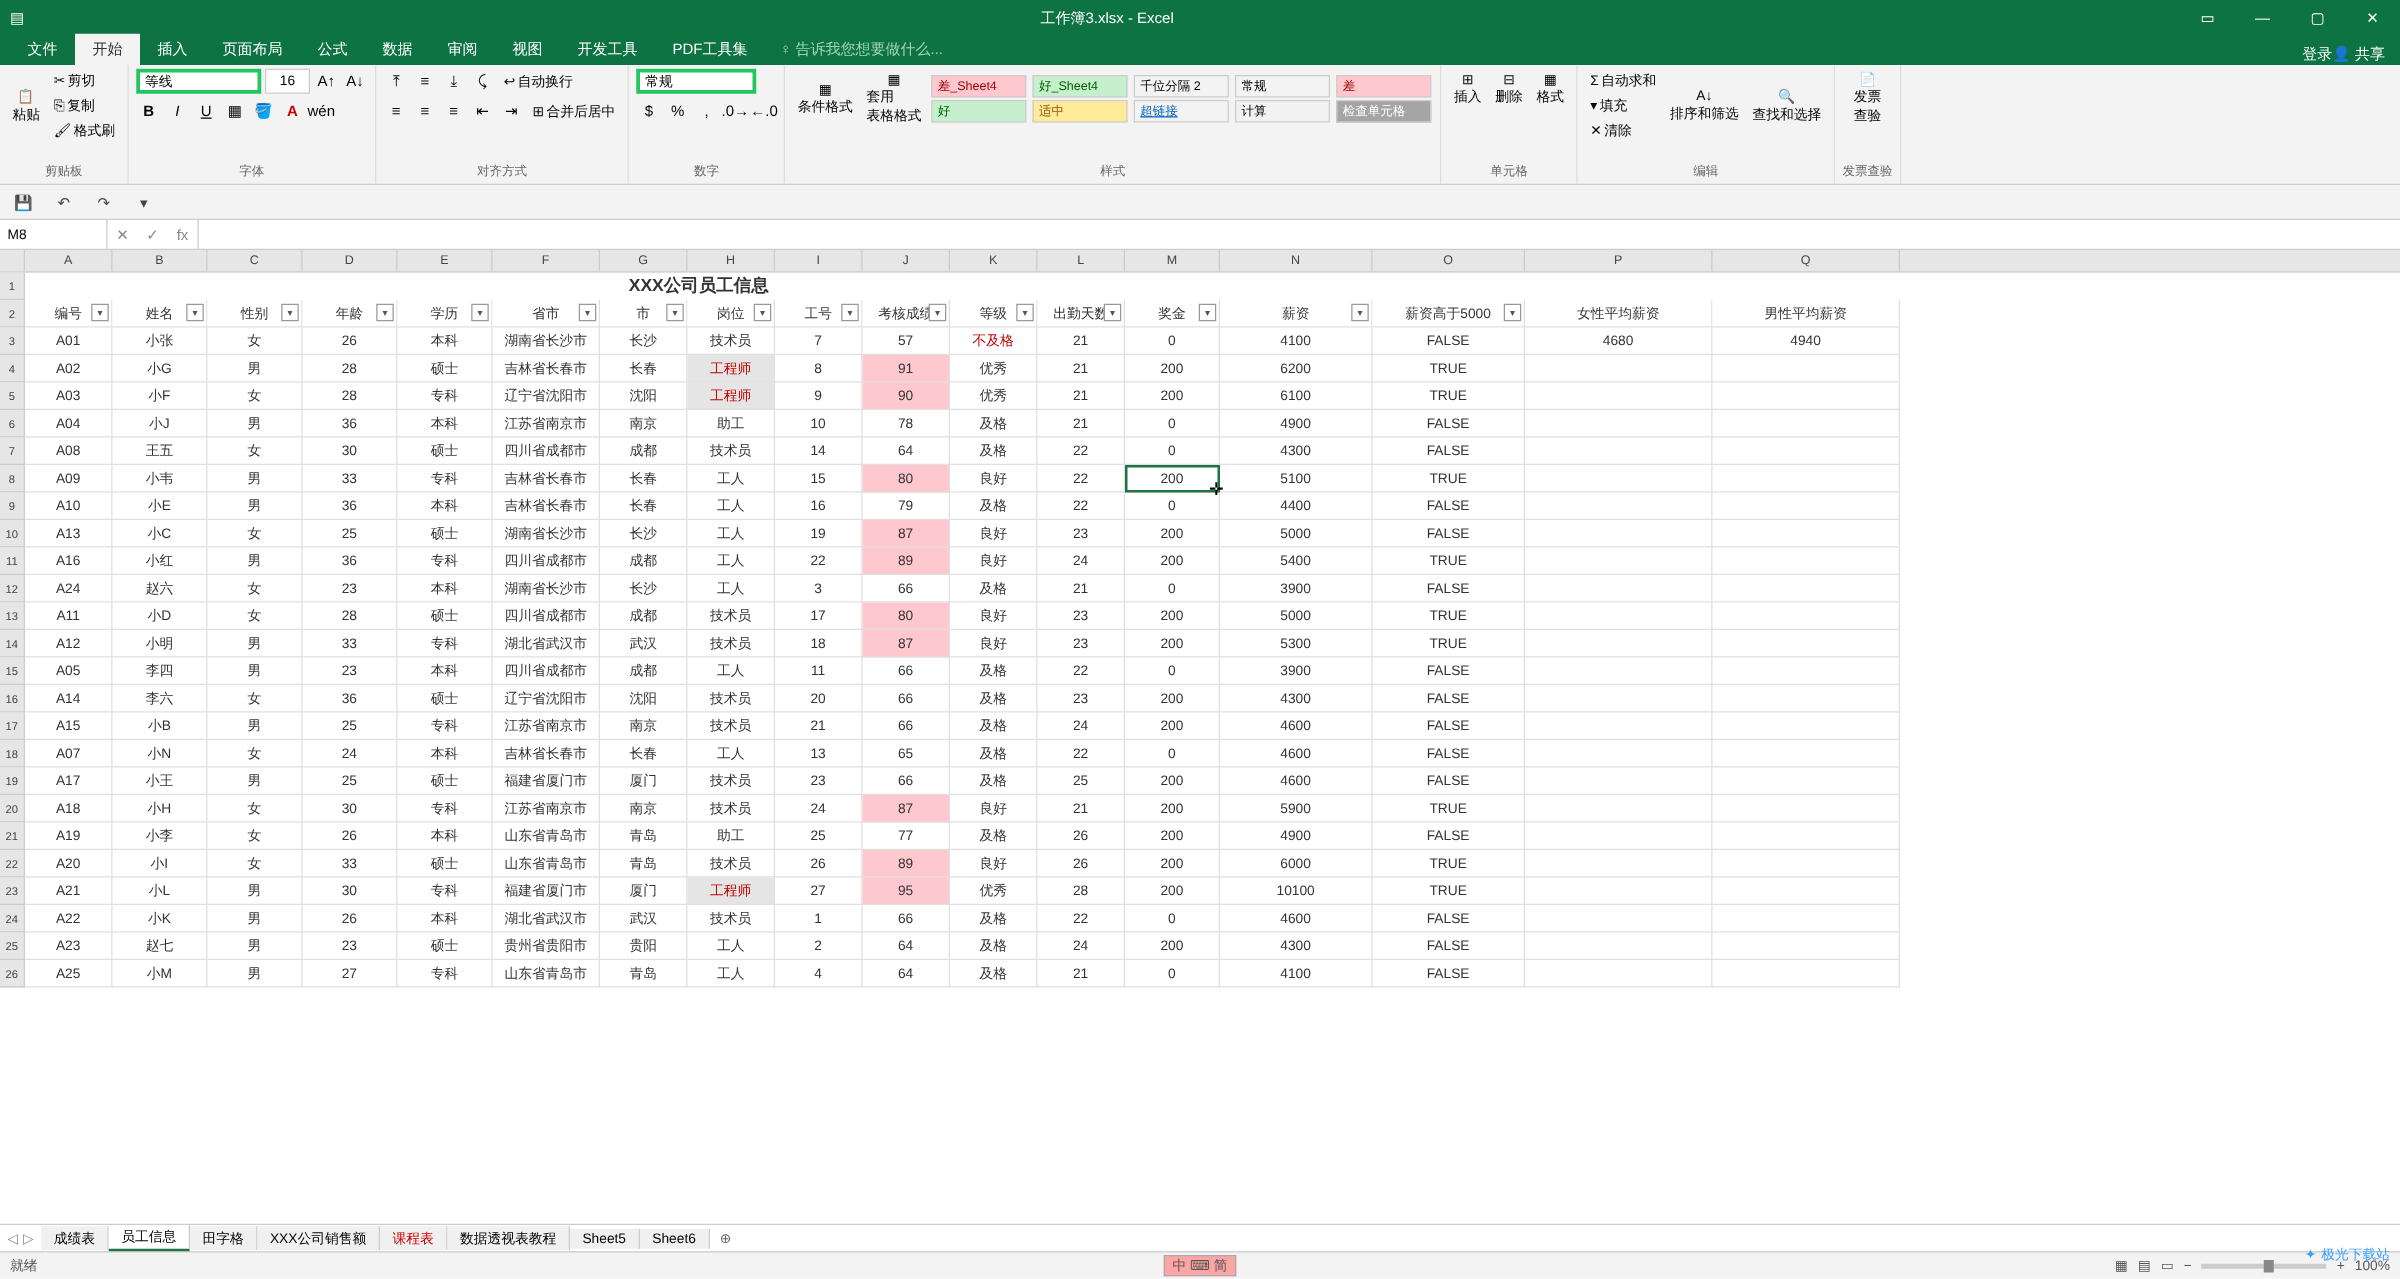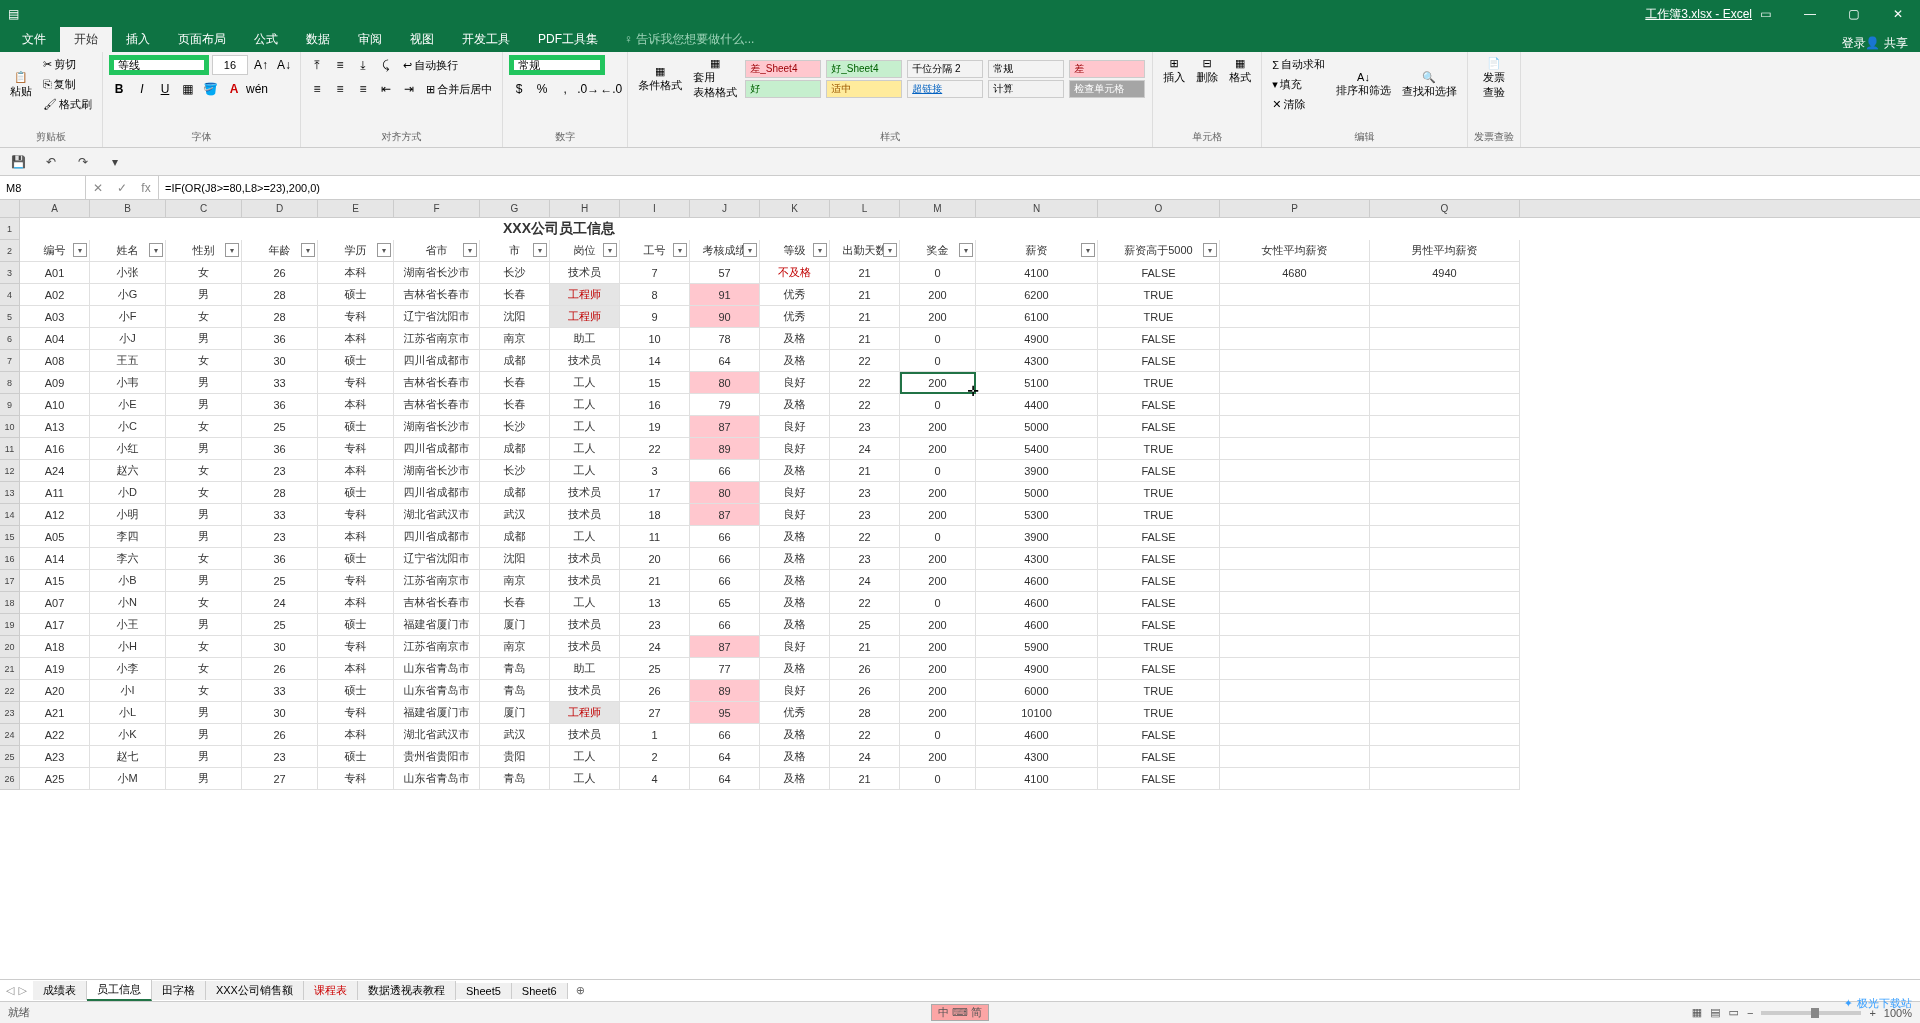--- a/index.html
+++ b/index.html
@@ -1,39 +1,39 @@
 <!DOCTYPE html>
 <html><head>
 <meta charset="utf-8">
 <style>
 * { margin: 0; padding: 0; box-sizing: border-box; font-family: "Microsoft YaHei", Arial, sans-serif; }
 body { background: #fff; font-size: 12px; overflow: hidden; }
 
 
 .titlebar { background: #0e7343; height: 28px; display: flex; align-items: center; color: #fff; padding: 0 8px; }
 .titlebar .left-icons { display: flex; gap: 8px; }
-.titlebar .center-title { flex: 1; text-align: right; font-size: 12px; text-decoration: underline; }
+.titlebar .center-title { flex: 1; text-align: center; font-size: 12px; }
 .titlebar .right-controls { display: flex; gap: 16px; align-items: center; }
 .win-btn { width: 28px; height: 20px; display: flex; align-items: center; justify-content: center; cursor: pointer; }
 
 
 .ribbon-tabs { background: #0e7343; height: 24px; display: flex; align-items: flex-end; color: #fff; font-size: 12px; padding-left: 8px; }
 .ribbon-tab { padding: 4px 14px; cursor: pointer; }
 .ribbon-tab.active { background: #f3f3f3; color: #333; }
 .ribbon-tabs .tell-me { color: #9fd4b9; margin-left: 8px; padding: 4px; }
 .ribbon-tabs .right-items { margin-left: auto; display: flex; gap: 0; margin-right: 12px; }
 
 
 .ribbon { background: #f3f3f3; border-bottom: 1px solid #ccc; height: 96px; display: flex; }
 .ribbon-group { border-right: 1px solid #ddd; padding: 3px 6px; display: flex; flex-direction: column; justify-content: space-between; }
 .ribbon-group-label { font-size: 10px; color: #666; text-align: center; padding-top: 2px; }
 .ribbon-row { display: flex; gap: 3px; align-items: center; }
 .ribbon-big-btn { display: flex; flex-direction: column; align-items: center; justify-content: center; padding: 2px 4px; cursor: pointer; font-size: 11px; }
 .ribbon-small-btn { padding: 2px 4px; font-size: 11px; cursor: pointer; display: flex; align-items: center; gap: 2px; }
-.font-input { width: 100px; border: 5px solid #22c55e; font-size: 11px; height: 20px; padding: 0 4px; background:#fff; }
+.font-input { width: 100px; border: 3px solid #22c55e; font-size: 11px; height: 20px; padding: 0 4px; background:#fff; }
 .size-input { width: 36px; border: 1px solid #ccc; font-size: 11px; height: 20px; text-align: center; background:#fff; }
 .fmt-btn { width: 20px; height: 20px; border: none; background: none; cursor: pointer; font-size: 12px; display:flex;align-items:center;justify-content:center; }
 .style-cell { width: 76px; height: 18px; font-size: 10px; border: 1px solid #ccc; display: flex; align-items: center; padding: 0 4px; margin: 1px; cursor: pointer; }
 .style-bad { background: #ffc7ce; color: #9c0006; }
 .style-good { background: #c6efce; color: #006100; }
 .style-neutral { background: #ffeb9c; color: #9c5700; }
 .style-link { color: #0563c1; text-decoration: underline; }
 .style-check { background: #a5a5a5; color: #fff; }
 .style-output { background:#f2f2f2; }
 
@@ -261,21 +261,20 @@
   <span class="qat-icon">▾</span>
 </div>
 
 <div class="formula-bar">
   <div class="name-box">M8</div>
   <div class="fb-btns">
     <span class="fb-btn">✕</span>
     <span class="fb-btn">✓</span>
     <span class="fb-btn">fx</span>
   </div>
-  <input class="fb-input" value="=IF(OR(J8&gt;=80,L8&gt;=23),200,0)" style="">
 </div>
 
 <div class="col-headers">
   <div class="row-header-spacer"></div>
   <div class="col-h cA">A</div>
   <div class="col-h cB">B</div>
   <div class="col-h cC">C</div>
   <div class="col-h cD">D</div>
   <div class="col-h cE">E</div>
   <div class="col-h cF">F</div>

